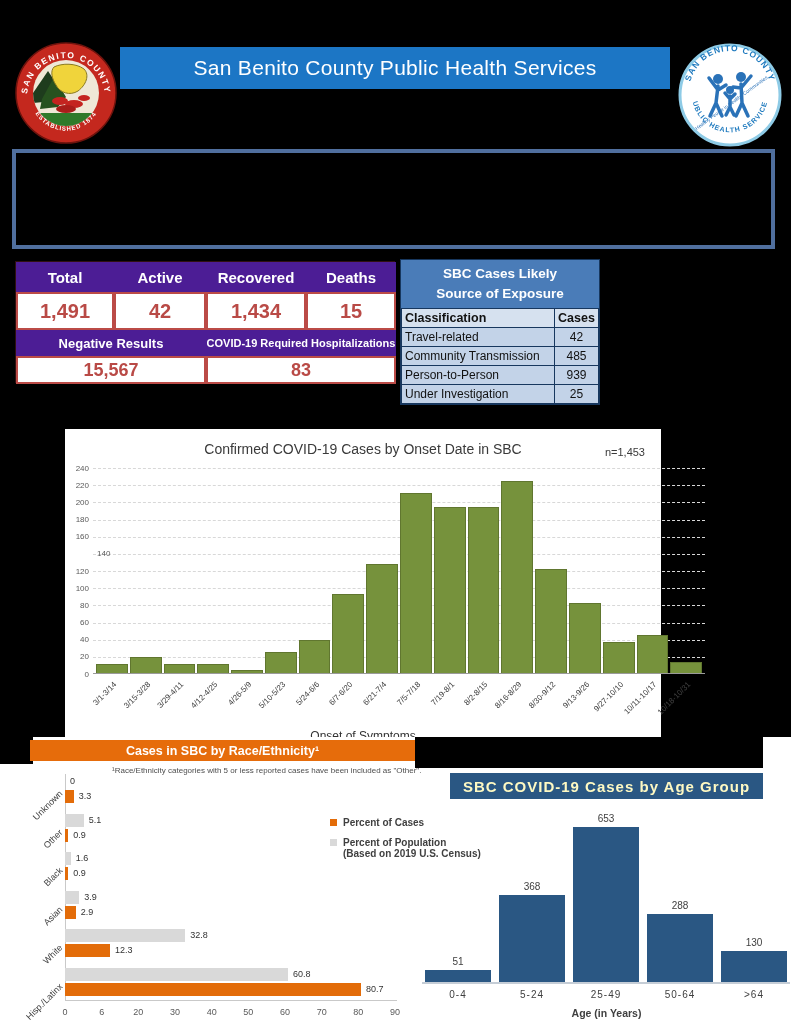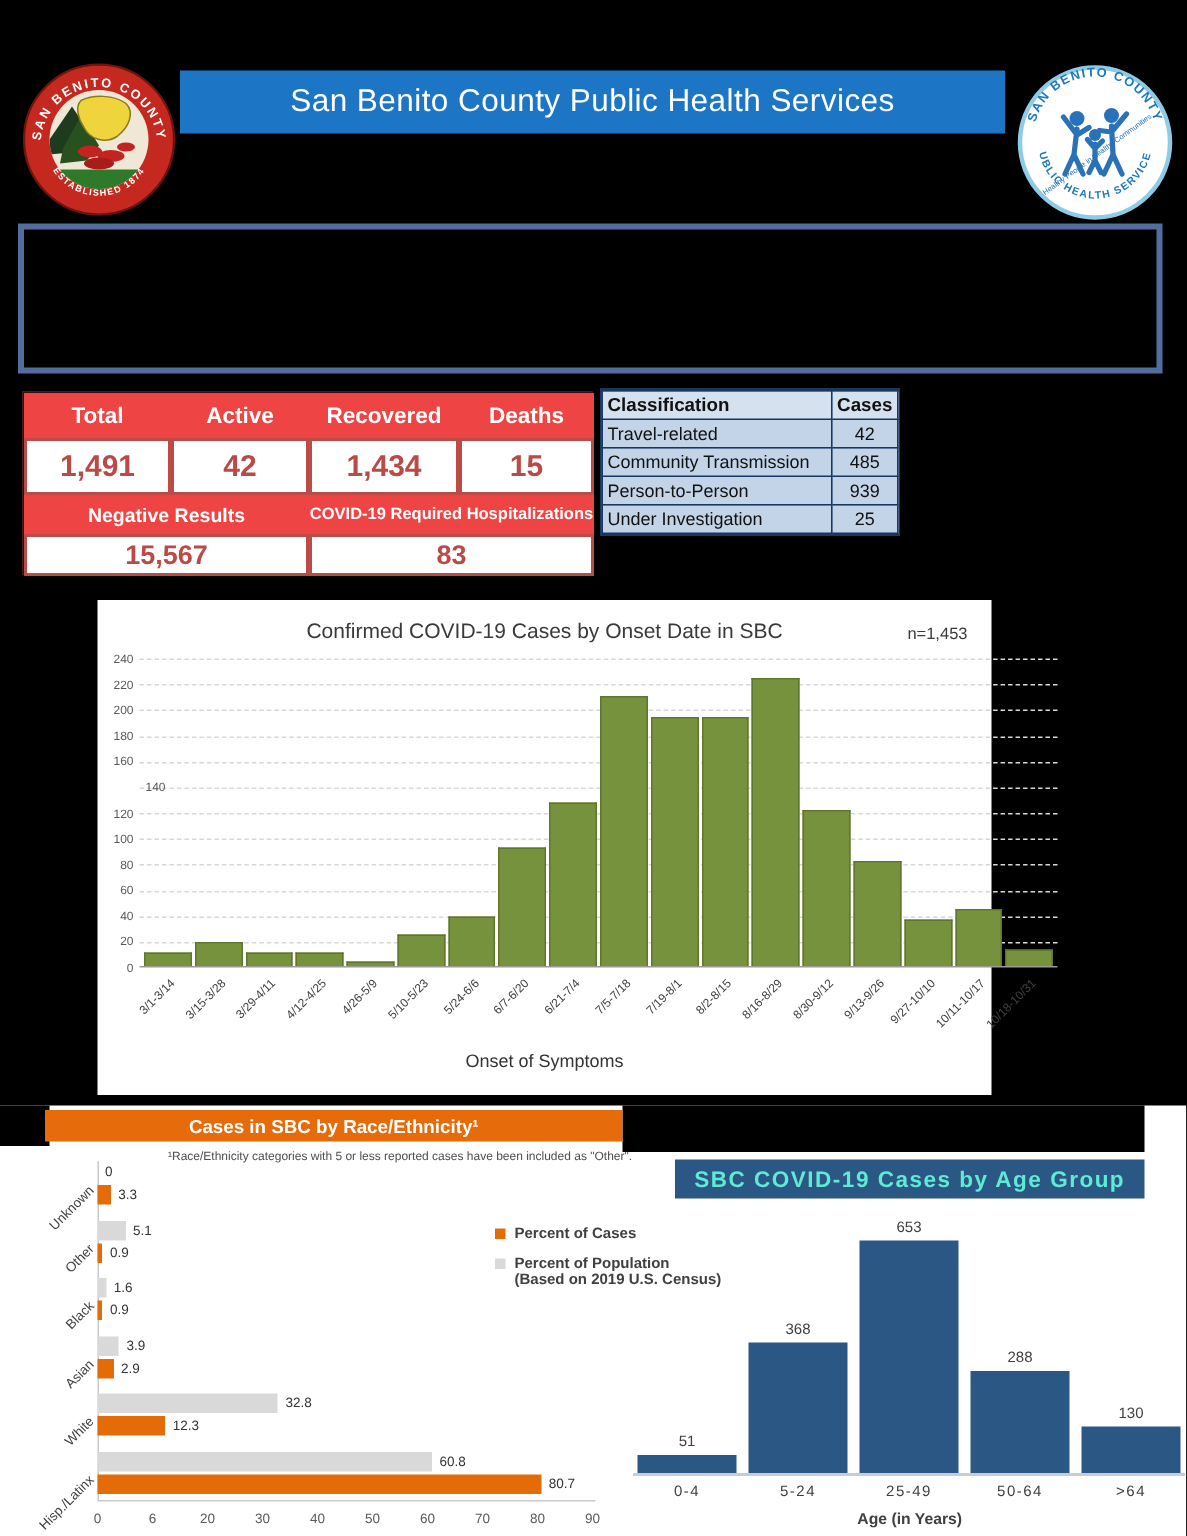--- a/index.html
+++ b/index.html
@@ -11,37 +11,37 @@
     display:flex;align-items:center;justify-content:center;color:#fff;font-size:21px;letter-spacing:.3px;}
   .logo{position:absolute;}
 
   
   .redact-box{position:absolute;left:12px;top:112px;width:763px;height:100px;background:#000;border:4px solid #506f9e;}
   .bottom-blue-line{position:absolute;left:20px;top:1002px;width:765px;height:4px;background:#51719f;}
 
   
   .stats{position:absolute;left:15px;top:224px;width:380px;height:122px;background:#bb4b47;
     display:grid;grid-template-columns:98px 92px 100px 90px;grid-template-rows:30px 38px 26px 28px;border:1px solid #301010;}
-  .stats .h{background:#ef4444;color:#fff;font-weight:bold;display:flex;align-items:center;justify-content:center;font-size:15px;text-align:center;}
+  .stats .h{background:#4c1d95;color:#fff;font-weight:bold;display:flex;align-items:center;justify-content:center;font-size:15px;text-align:center;}
   .stats .v{background:#fff;color:#b94a46;font-weight:bold;display:flex;align-items:center;justify-content:center;
     font-size:20px;border:2px solid #bb4b47;}
   .stats .h2{grid-column:span 2;font-size:13px;}
   .stats .h2.small{font-size:11px;}
   .stats .v2{grid-column:span 2;font-size:18px;}
 
   
   .exposure{position:absolute;left:400px;top:222px;width:200px;background:#4a7cb8;border:1px solid #17375e;}
   .exp-title{color:#fff;font-weight:bold;font-size:13.5px;text-align:center;padding:4px 0 5px 0;line-height:1.45;}
   .exposure table{width:100%;border-collapse:collapse;}
   .exposure td{border:1px solid #17375e;font-size:12px;padding:2px 3px;background:#c3d3e8;color:#111;}
   .exposure tr.head td{font-weight:bold;font-size:12.5px;background:#d6e1ef;}
   .exposure td.num{width:44px;text-align:center;}
 
   
-  .onset-panel{position:absolute;left:65px;top:363px;width:596px;height:330px;background:#fff;color:#3a3a3a;}
+  .onset-panel{position:absolute;left:65px;top:392px;width:596px;height:330px;background:#fff;color:#3a3a3a;}
   .onset-title{position:absolute;top:12px;left:0;width:100%;text-align:center;font-size:14px;color:#3a3a3a;}
   .onset-n{position:absolute;top:17px;right:16px;font-size:11px;color:#3a3a3a;padding-left:44px;}
   #onset-plot{position:absolute;left:28px;top:39px;width:612px;height:206px;border-bottom:1px solid #9a9a9a;}
   .grid-h{position:absolute;left:0;width:100%;height:0;border-top:1px dashed #d8d8d8;}
   .bars{position:absolute;left:0;top:0;width:100%;height:100%;display:flex;align-items:flex-end;gap:2px;padding:0 3px;}
   .bar-v{flex:1;border:1px solid #60762f;border-bottom:none;}
   .ylab{position:absolute;left:0;width:24px;text-align:right;font-size:8px;color:#595959;}
   .xlab{position:absolute;width:90px;text-align:right;font-size:8px;color:#404040;transform-origin:100% 0;transform:rotate(-45deg);white-space:nowrap;}
   .onset-xlabel{position:absolute;bottom:16px;left:0;width:100%;text-align:center;font-size:12px;color:#333;}
 
@@ -55,21 +55,21 @@
   .axis-line{position:absolute;background:#c9c9c9;}
   .hbar{position:absolute;height:13px;}
   .hbar-val{position:absolute;height:13px;line-height:13px;font-size:9px;color:#333;}
   .race-cat{position:absolute;width:80px;text-align:right;font-size:9px;color:#404040;
     transform-origin:100% 50%;transform:rotate(-45deg);white-space:nowrap;}
   .race-tick{position:absolute;width:20px;text-align:center;font-size:9px;color:#595959;}
   .legend{position:absolute;left:330px;top:80px;font-size:10px;color:#404040;font-weight:bold;}
   .legend .row{display:flex;align-items:flex-start;gap:6px;margin-bottom:9px;}
   .swatch{width:7px;height:7px;margin-top:2px;flex:0 0 auto;}
 
-  .age-banner{position:absolute;left:450px;top:36px;width:313px;height:26px;background:#2a5783;color:#5eead4;
+  .age-banner{position:absolute;left:450px;top:36px;width:313px;height:26px;background:#2a5783;color:#fef9c3;
     font-weight:bold;font-size:15px;letter-spacing:1px;display:flex;align-items:center;justify-content:center;}
   .age-base{position:absolute;left:422px;top:245px;width:368px;height:2px;background:#c5cdd6;}
   .age-bar{position:absolute;}
   .age-val{position:absolute;width:66px;text-align:center;font-size:10px;color:#404040;}
   .age-cat{position:absolute;width:66px;text-align:center;font-size:10px;color:#404040;letter-spacing:1px;top:252px;}
   .age-xlabel{position:absolute;left:425px;top:270px;width:363px;text-align:center;font-weight:bold;font-size:10.5px;color:#404040;}
 </style>
 </head>
 <body>
 
@@ -140,20 +140,24 @@
     <div class="v">42</div>
     <div class="v">1,434</div>
     <div class="v">15</div>
     <div class="h h2">Negative Results</div>
     <div class="h h2 small">COVID-19 Required Hospitalizations</div>
     <div class="v v2">15,567</div>
     <div class="v v2">83</div>
   </div>
 
   <div class="exposure">
+    <div class="exp-title">
+      <div>SBC Cases Likely</div>
+      <div>Source of Exposure</div>
+    </div>
     <table>
       <tbody id="exposure-body">
           <tr class="head">
             <td>Classification</td>
             <td class="num">Cases</td>
           </tr>
           <tr>
             <td>Travel-related</td>
             <td class="num">42</td>
           </tr>

